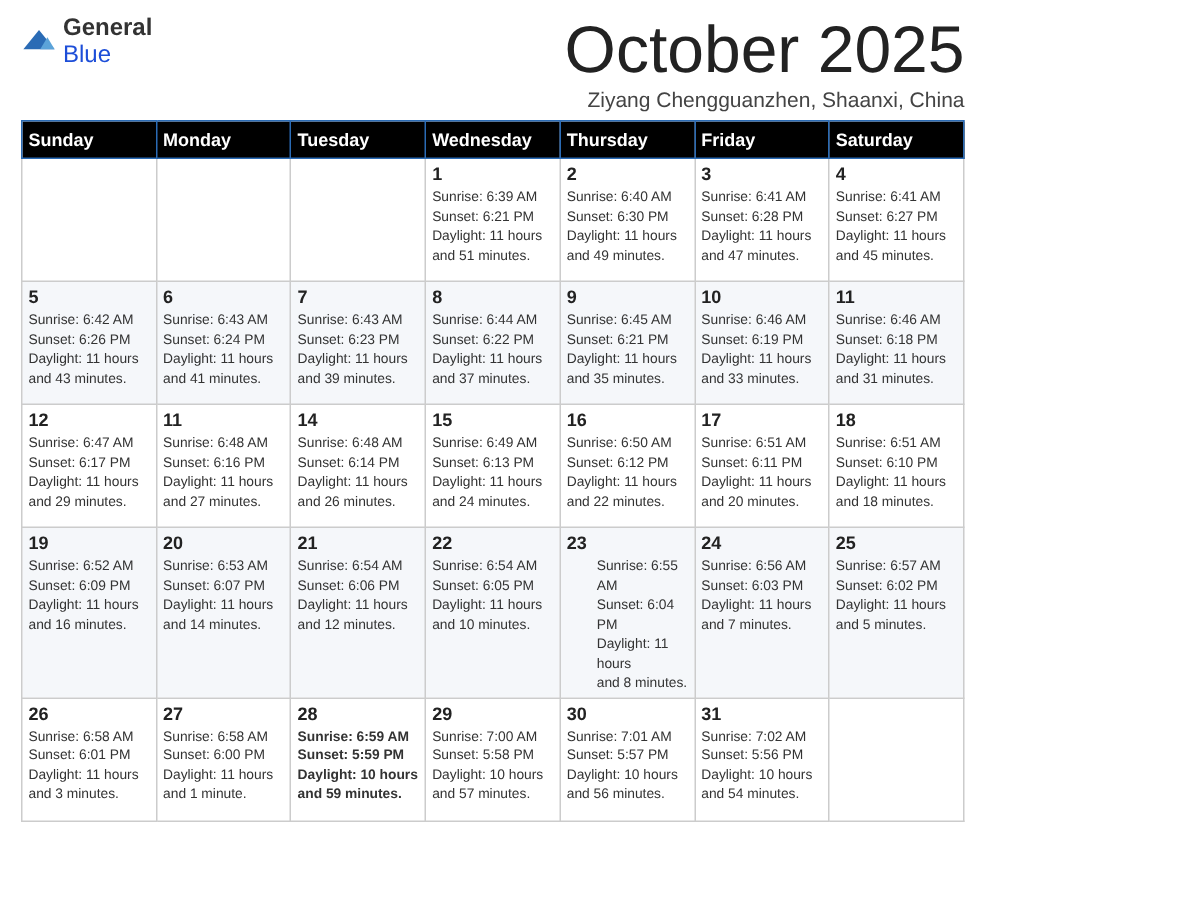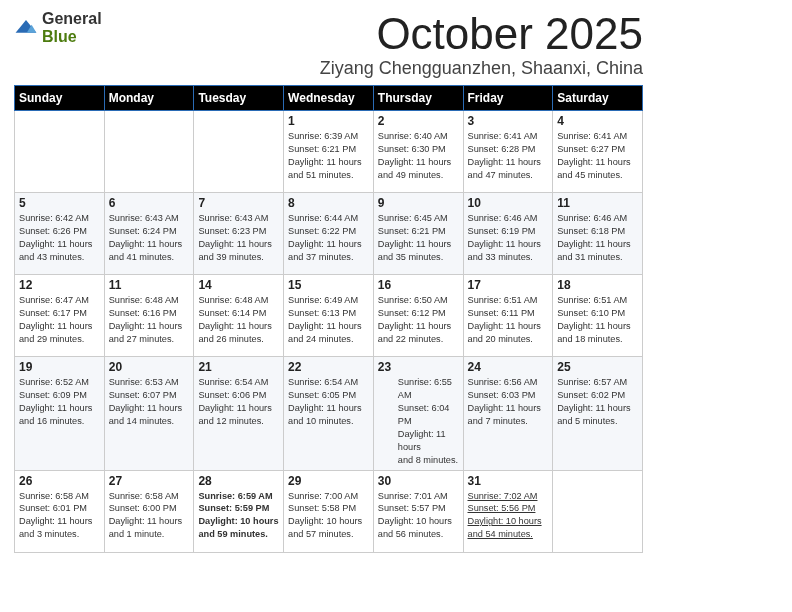--- a/index.html
+++ b/index.html
@@ -32,21 +32,21 @@
     .title-block {
       text-align: right;
     }
     .month-title {
       font-size: 44px;
       font-weight: normal;
       color: #222;
       line-height: 1.1;
     }
     .location-title {
-      font-size: 18px;
+      font-size: 14px;
       color: #444;
     }
     .calendar {
       width: 100%;
       border-collapse: collapse;
     }
     .calendar th {
       background-color: #000000;
       color: #fff;
       font-size: 12px;
@@ -89,21 +89,21 @@
 
 <div class="container">
   <div class="header-row">
     <div class="logo">
       <svg class="logo-icon" viewBox="0 0 30 24" xmlns="http://www.w3.org/2000/svg">
         <polygon points="15,2 28,18 2,18" fill="#2a6bb5"></polygon>
         <polygon points="22,8 28,18 16,18" fill="#5ba3d9"></polygon>
       </svg>
       <div>
         <span style="font-size:16px;font-weight:bold;color:#333;">General</span><br>
-        <span style="font-size:16px;font-weight:bold;color:#4d7c0f;">Blue</span>
+        <span style="font-size:16px;font-weight:normal;color:#1d4ed8;">Blue</span>
       </div>
     </div>
     <div class="title-block">
       <div class="month-title">October 2025</div>
       <div class="location-title">Ziyang Chengguanzhen, Shaanxi, China</div>
     </div>
   </div>
 
   <table class="calendar">
     <thead>
@@ -335,21 +335,21 @@
           </td>
           <td>
             <div class="day-number">30</div>
             <div class="day-info" style="white-space: pre-line;">Sunrise: 7:01 AM
 Sunset: 5:57 PM
 Daylight: 10 hours
 and 56 minutes.</div>
           </td>
           <td>
             <div class="day-number">31</div>
-            <div class="day-info" style="white-space: pre-line; text-decoration: underline;">Sunrise: 7:02 AM
+            <div class="day-info" style="white-space: pre-line;">Sunrise: 7:02 AM
 Sunset: 5:56 PM
 Daylight: 10 hours
 and 54 minutes.</div>
           </td>
           <td class="empty-cell"></td>
         </tr>
       </tbody>
   </table>
 </div>
 

